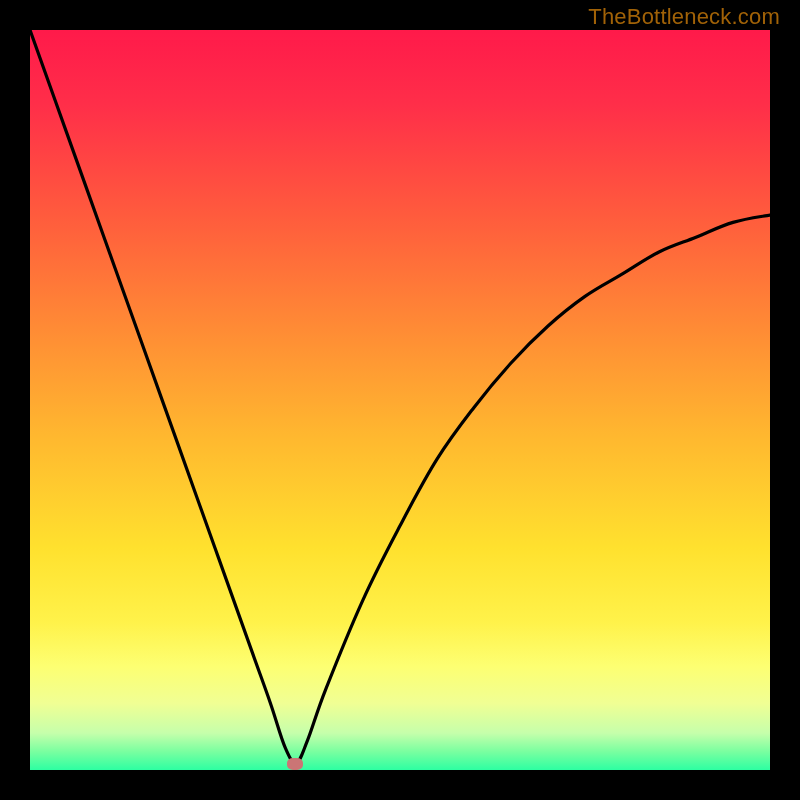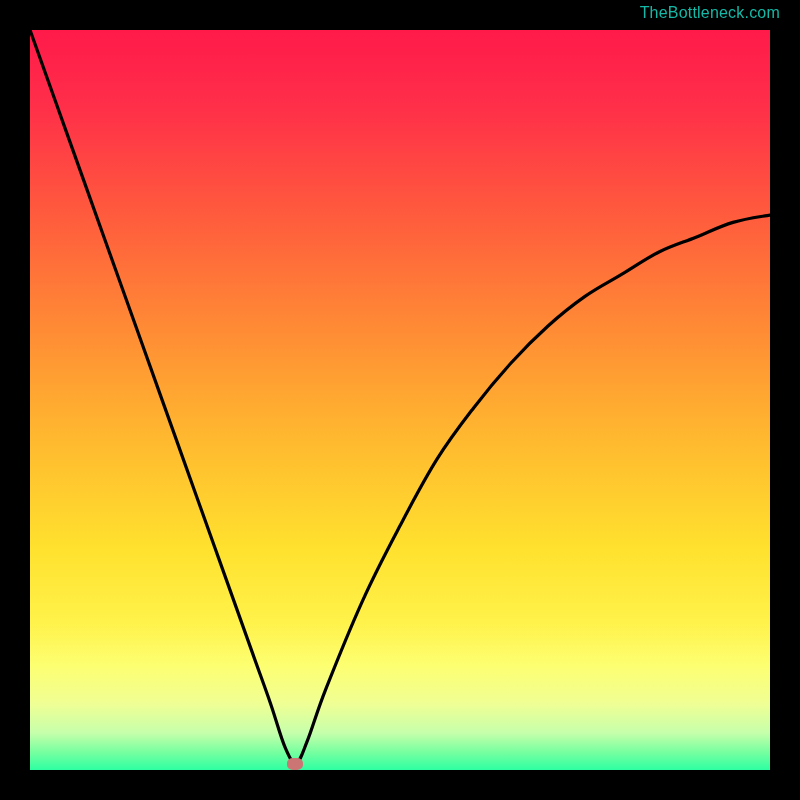--- a/index.html
+++ b/index.html
@@ -13,22 +13,22 @@
   .outer {
     position: relative;
     width: 800px;
     height: 800px;
     background: #000;
   }
   .watermark {
     position: absolute;
     top: 4px;
     right: 20px;
-    color: #14b8a6;
-    font-size: 16px;
+    color: #a16207;
+    font-size: 22px;
     font-weight: 500;
     letter-spacing: 0.2px;
     z-index: 30;
     font-family: Arial, sans-serif;
   }
   .plot-area {
     position: absolute;
     left: 30px;
     top: 30px;
     width: 740px;

